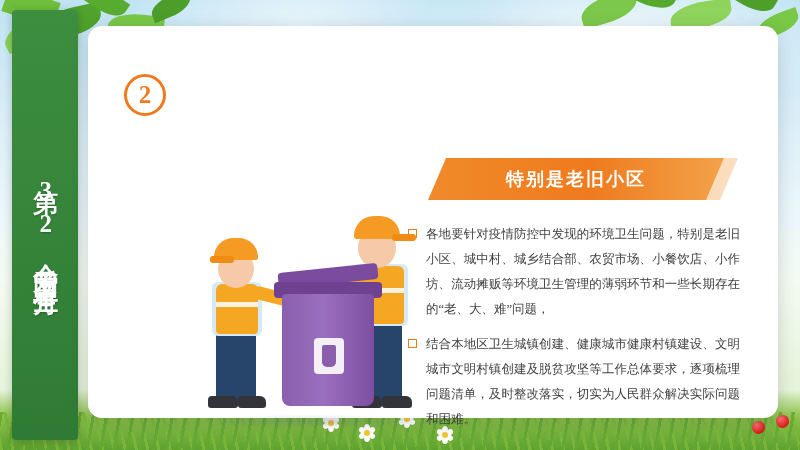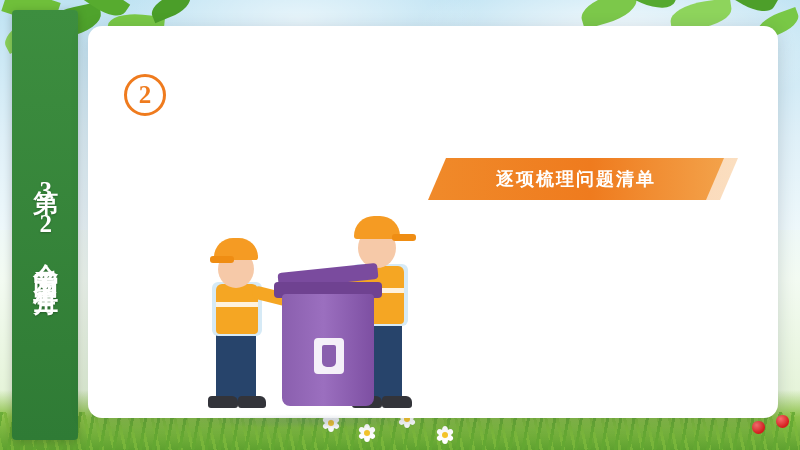--- a/index.html
+++ b/index.html
@@ -344,23 +344,33 @@
 
   <div class="card">
 
     <div class="title-row">
       <div class="title-num">2</div>
     </div>
 
     <div class="ribbon">
       <div class="bar ghost"></div>
       <div class="bar"></div>
-      <div class="ribbon-text">逐项梳理问题清单</div>
+      <div class="ribbon-text">特别是老旧小区</div>
     </div>
 
+    <div class="bullets">
+      <div class="bullet">
+        <div class="bullet-mark"></div>
+        <div class="bullet-text">各地要针对疫情防控中发现的环境卫生问题，特别是老旧小区、城中村、城乡结合部、农贸市场、小餐饮店、小作坊、流动摊贩等环境卫生管理的薄弱环节和一些长期存在的“老、大、难”问题，</div>
+      </div>
+      <div class="bullet">
+        <div class="bullet-mark"></div>
+        <div class="bullet-text">结合本地区卫生城镇创建、健康城市健康村镇建设、文明城市文明村镇创建及脱贫攻坚等工作总体要求，逐项梳理问题清单，及时整改落实，切实为人民群众解决实际问题和困难。</div>
+      </div>
+    </div>
 
     <div class="illus">
       <div class="shadow-ground"></div>
 
       <div class="il pants" style="left:30px; top:130px; width:40px; height:74px;"></div>
       <div class="il shoe" style="left:22px; top:198px; width:30px; height:12px;"></div>
       <div class="il shoe" style="left:52px; top:198px; width:28px; height:12px;"></div>
       <div class="il shirt" style="left:26px; top:84px;  width:50px; height:54px;"></div>
       <div class="il vest" style="left:30px; top:86px;  width:42px; height:50px;"></div>
       <div class="il stripe" style="left:30px; top:104px; width:42px; height:5px;"></div>

